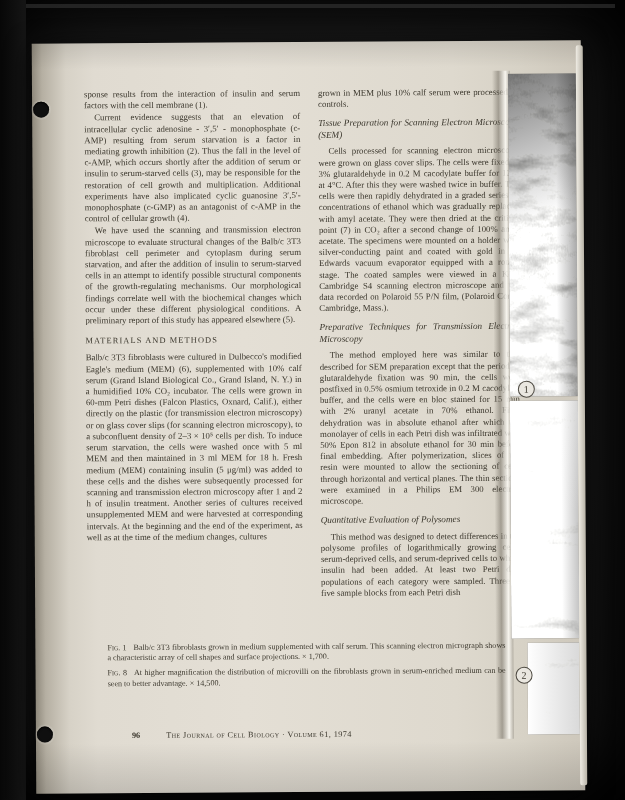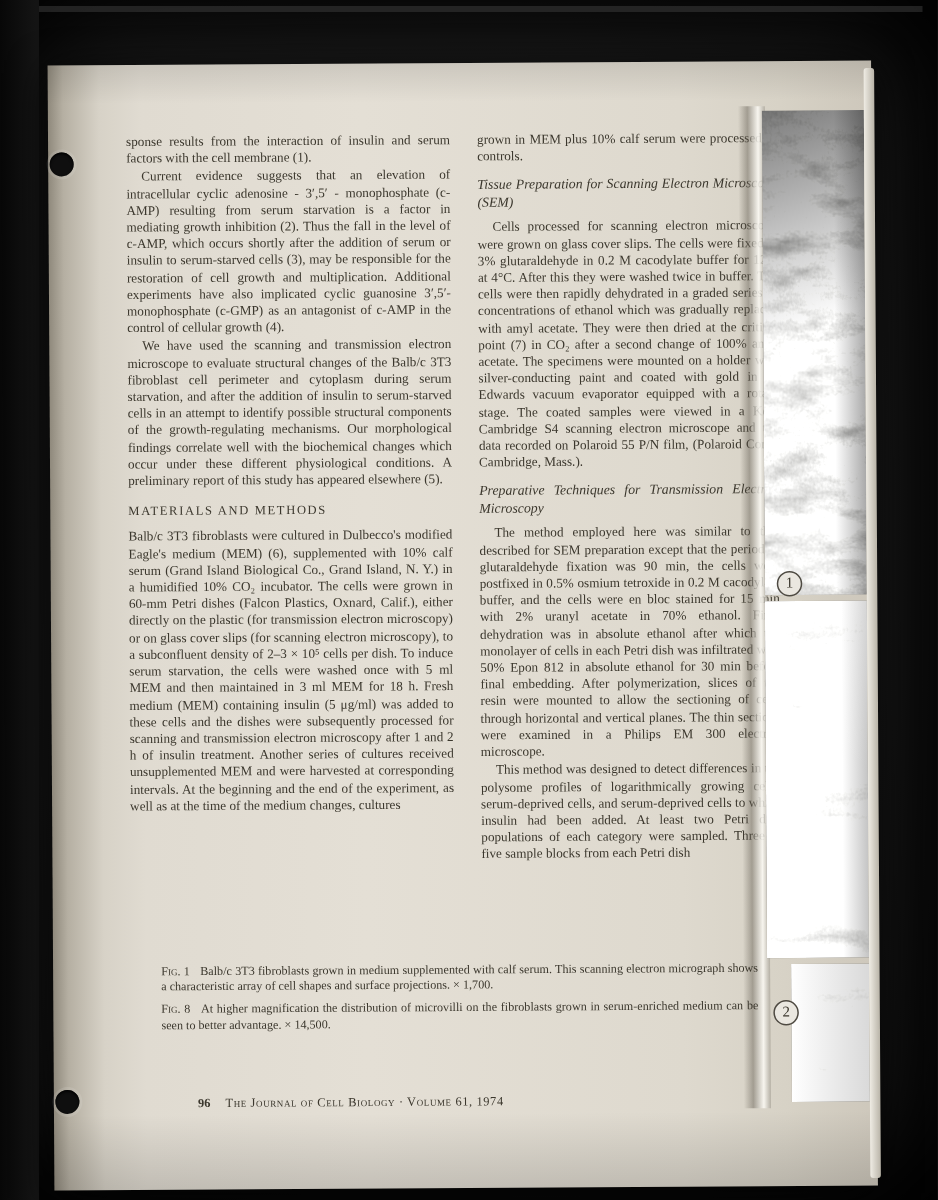--- a/index.html
+++ b/index.html
@@ -99,21 +99,21 @@
     font-size:10px; line-height:15px; text-align:center;
   }
   .marker1 { left:484px; top:340px; }
   .marker2 { left:480px; top:626px; }
 
   
   .captions { position:absolute; left:72px; top:600px; width:398px; color:#3b372d; }
   .caption { font-size:8.1px; line-height:10.2px; text-align:justify; margin-bottom:5px; }
   .fig-label { font-variant:small-caps; margin-right:7px;font-family:Liberation Serif, serif; }
   .page-footer { position:absolute; left:72px; top:688px; font-size:8.3px; color:#3b372d; }
-  .page-num { font-weight:bold; margin-right:8px;padding-left:24px; }
+  .page-num { font-weight:bold; margin-right:24px;padding-left:24px; }
   .journal-name { font-variant:small-caps; letter-spacing:0.4px; }
 </style>
 </head>
 <body>
 
 <svg width="0" height="0" style="position:absolute" aria-hidden="true">
   <defs>
     <filter id="emA" x="0%" y="0%" width="100%" height="100%">
       <feTurbulence type="fractalNoise" baseFrequency="0.025 0.06" numOctaves="4" seed="8" result="b"></feTurbulence>
       <feColorMatrix in="b" type="matrix" values="0.9 0.9 0.9 0 -0.5  0.9 0.9 0.9 0 -0.5  0.9 0.9 0.9 0 -0.5  0 0 0 0 1" result="bg"></feColorMatrix>
@@ -157,20 +157,21 @@
       <h3 class="section-heading">MATERIALS AND METHODS</h3>
       <p class="para noindent">Balb/c 3T3 fibroblasts were cultured in Dulbecco's modified Eagle's medium (MEM) (6), supplemented with 10% calf serum (Grand Island Biological Co., Grand Island, N. Y.) in a humidified 10% CO₂ incubator. The cells were grown in 60-mm Petri dishes (Falcon Plastics, Oxnard, Calif.), either directly on the plastic (for transmission electron microscopy) or on glass cover slips (for scanning electron microscopy), to a subconfluent density of 2–3 × 10⁵ cells per dish. To induce serum starvation, the cells were washed once with 5 ml MEM and then maintained in 3 ml MEM for 18 h. Fresh medium (MEM) containing insulin (5 μg/ml) was added to these cells and the dishes were subsequently processed for scanning and transmission electron microscopy after 1 and 2 h of insulin treatment. Another series of cultures received unsupplemented MEM and were harvested at corresponding intervals. At the beginning and the end of the experiment, as well as at the time of the medium changes, cultures</p>
     </div>
 
     <div class="col col-right">
       <p class="para noindent">grown in MEM plus 10% calf serum were processed as controls.</p>
       <h4 class="sub-heading">Tissue Preparation for Scanning Electron Microscopy (SEM)</h4>
       <p class="para">Cells processed for scanning electron microscopy were grown on glass cover slips. The cells were fixed in 3% glutaraldehyde in 0.2 M cacodylate buffer for 12 h at 4°C. After this they were washed twice in buffer. The cells were then rapidly dehydrated in a graded series of concentrations of ethanol which was gradually replaced with amyl acetate. They were then dried at the critical point (7) in CO₂ after a second change of 100% amyl acetate. The specimens were mounted on a holder with silver-conducting paint and coated with gold in an Edwards vacuum evaporator equipped with a rotary stage. The coated samples were viewed in a Kent Cambridge S4 scanning electron microscope and the data recorded on Polaroid 55 P/N film, (Polaroid Corp., Cambridge, Mass.).</p>
       <h4 class="sub-heading">Preparative Techniques for Transmission Electron Microscopy</h4>
       <p class="para">The method employed here was similar to that described for SEM preparation except that the period of glutaraldehyde fixation was 90 min, the cells were postfixed in 0.5% osmium tetroxide in 0.2 M cacodylate buffer, and the cells were en bloc stained for 15 min with 2% uranyl acetate in 70% ethanol. Final dehydration was in absolute ethanol after which the monolayer of cells in each Petri dish was infiltrated with 50% Epon 812 in absolute ethanol for 30 min before final embedding. After polymerization, slices of the resin were mounted to allow the sectioning of cells through horizontal and vertical planes. The thin sections were examined in a Philips EM 300 electron microscope.</p>
+      <h4 class="sub-heading">Quantitative Evaluation of Polysomes</h4>
       <p class="para">This method was designed to detect differences in the polysome profiles of logarithmically growing cells, serum-deprived cells, and serum-deprived cells to which insulin had been added. At least two Petri dish populations of each category were sampled. Three to five sample blocks from each Petri dish</p>
     </div>
 
     <div class="curl"></div>
 
     <div class="micro micro1">
       <svg preserveAspectRatio="none">
         <rect x="0" y="0" width="100%" height="100%" filter="url(#emA)"></rect>
       </svg>
       <div class="shade"></div>

